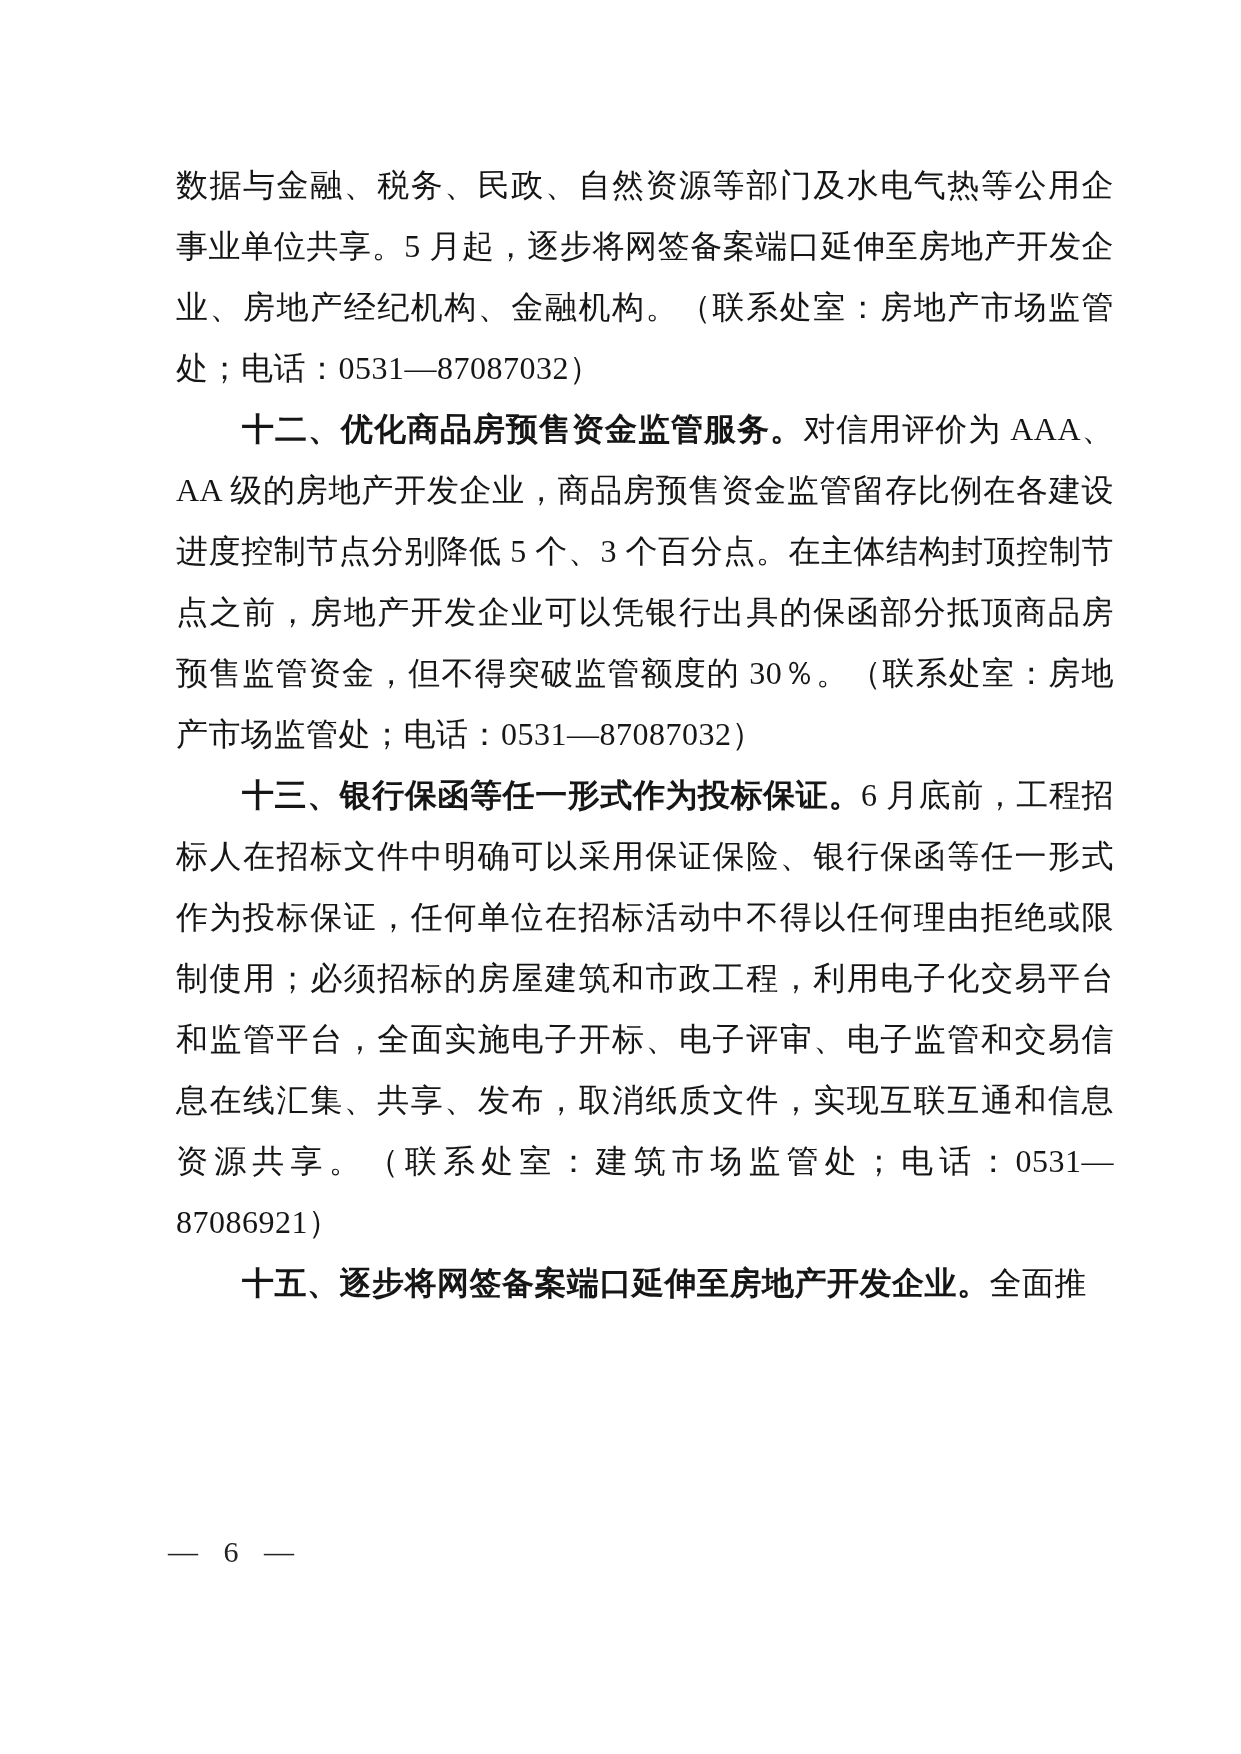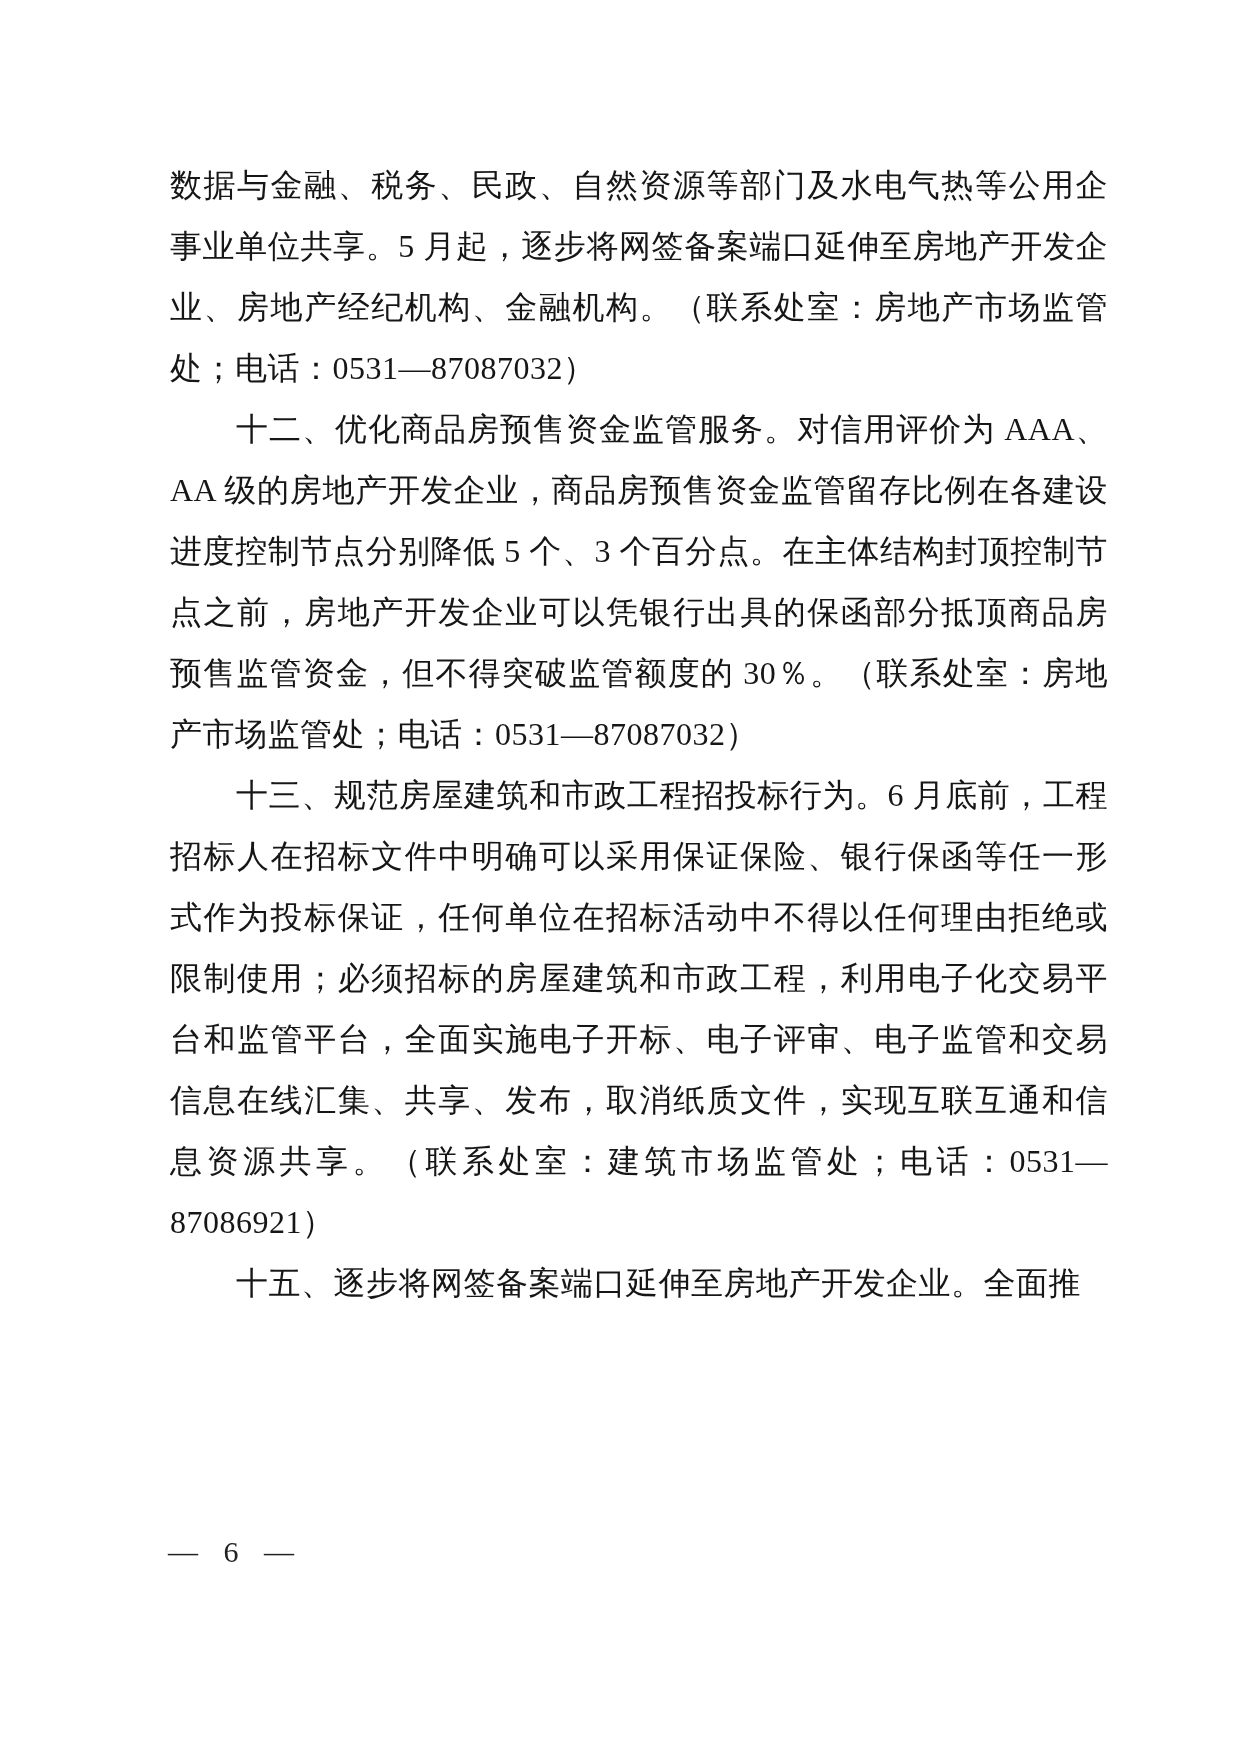--- a/index.html
+++ b/index.html
@@ -11,37 +11,37 @@
     position: relative;
     width: 1241px;
     height: 1754px;
     background: #ffffff;
     overflow: hidden;
     font-family: "Liberation Serif", serif;
     color: #161616;
   }
   .content {
     position: absolute;
-    left: 170px;
+    left: 176px;
     top: 155px;
     width: 938px;
     font-size: 32px;
     line-height: 61px;
     text-align: justify;
     letter-spacing: 0.5px;
   }
   .content p {
     margin: 0;
     padding: 0;
   }
   .content p.indent {
     text-indent: 66px;
   }
   .section-head {
-    font-weight: 400;
+    font-weight: 700;
     font-family: "Liberation Sans", sans-serif;
   }
   .footer {
     position: absolute;
     left: 168px;
     top: 1534px;
     font-size: 30px;
     line-height: 36px;
     color: #222222;
     word-spacing: 16px;
@@ -52,21 +52,21 @@
 <body>
 
 <div class="page">
 
   <div class="content">
 
     <p><span class="section-head"></span><span>数据与金融、税务、民政、自然资源等部门及水电气热等公用企事业单位共享。5 月起，逐步将网签备案端口延伸至房地产开发企业、房地产经纪机构、金融机构。（联系处室：房地产市场监管处；电话：0531—87087032）</span></p>
 
     <p class="indent"><span class="section-head">十二、优化商品房预售资金监管服务。</span><span>对信用评价为 AAA、AA 级的房地产开发企业，商品房预售资金监管留存比例在各建设进度控制节点分别降低 5 个、3 个百分点。在主体结构封顶控制节点之前，房地产开发企业可以凭银行出具的保函部分抵顶商品房预售监管资金，但不得突破监管额度的 30％。（联系处室：房地产市场监管处；电话：0531—87087032）</span></p>
 
-    <p class="indent"><span class="section-head">十三、规范房屋建筑和市政工程招投标行为。</span><span>6 月底前，工程招标人在招标文件中明确可以采用保证保险、银行保函等任一形式作为投标保证，任何单位在招标活动中不得以任何理由拒绝或限制使用；必须招标的房屋建筑和市政工程，利用电子化交易平台和监管平台，全面实施电子开标、电子评审、电子监管和交易信息在线汇集、共享、发布，取消纸质文件，实现互联互通和信息资源共享。（联系处室：建筑市场监管处；电话：0531—87086921）</span></p>
+    <p class="indent"><span class="section-head">十三、银行保函等任一形式作为投标保证。</span><span>6 月底前，工程招标人在招标文件中明确可以采用保证保险、银行保函等任一形式作为投标保证，任何单位在招标活动中不得以任何理由拒绝或限制使用；必须招标的房屋建筑和市政工程，利用电子化交易平台和监管平台，全面实施电子开标、电子评审、电子监管和交易信息在线汇集、共享、发布，取消纸质文件，实现互联互通和信息资源共享。（联系处室：建筑市场监管处；电话：0531—87086921）</span></p>
 
 
     <p class="indent"><span class="section-head">十五、逐步将网签备案端口延伸至房地产开发企业。</span><span>全面推</span></p>
 
   </div>
 
   <div class="footer">
     <span>— 6 —</span>
   </div>
 

